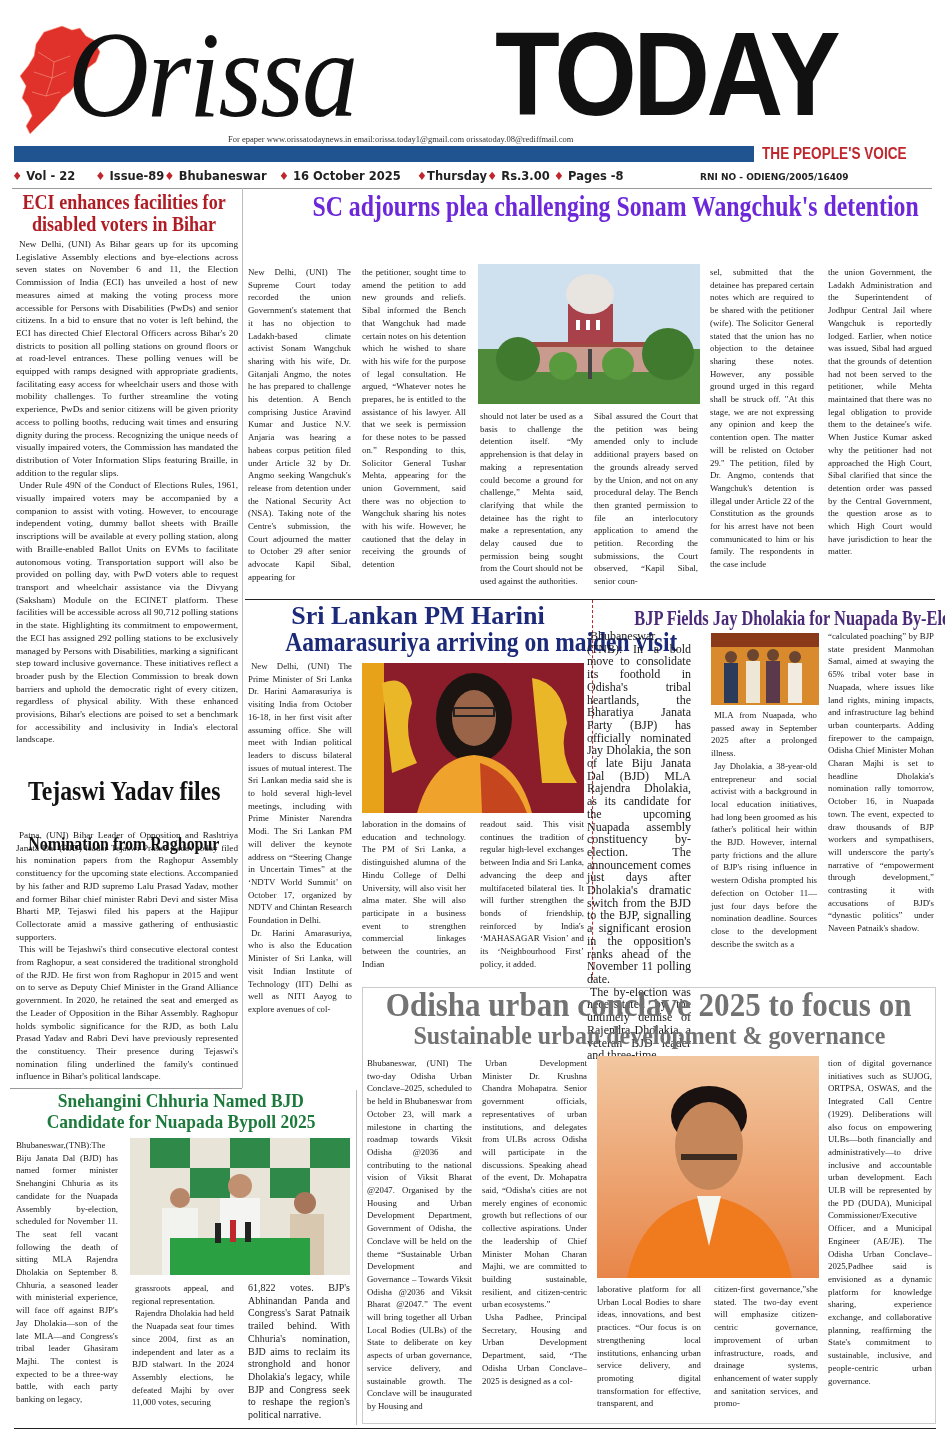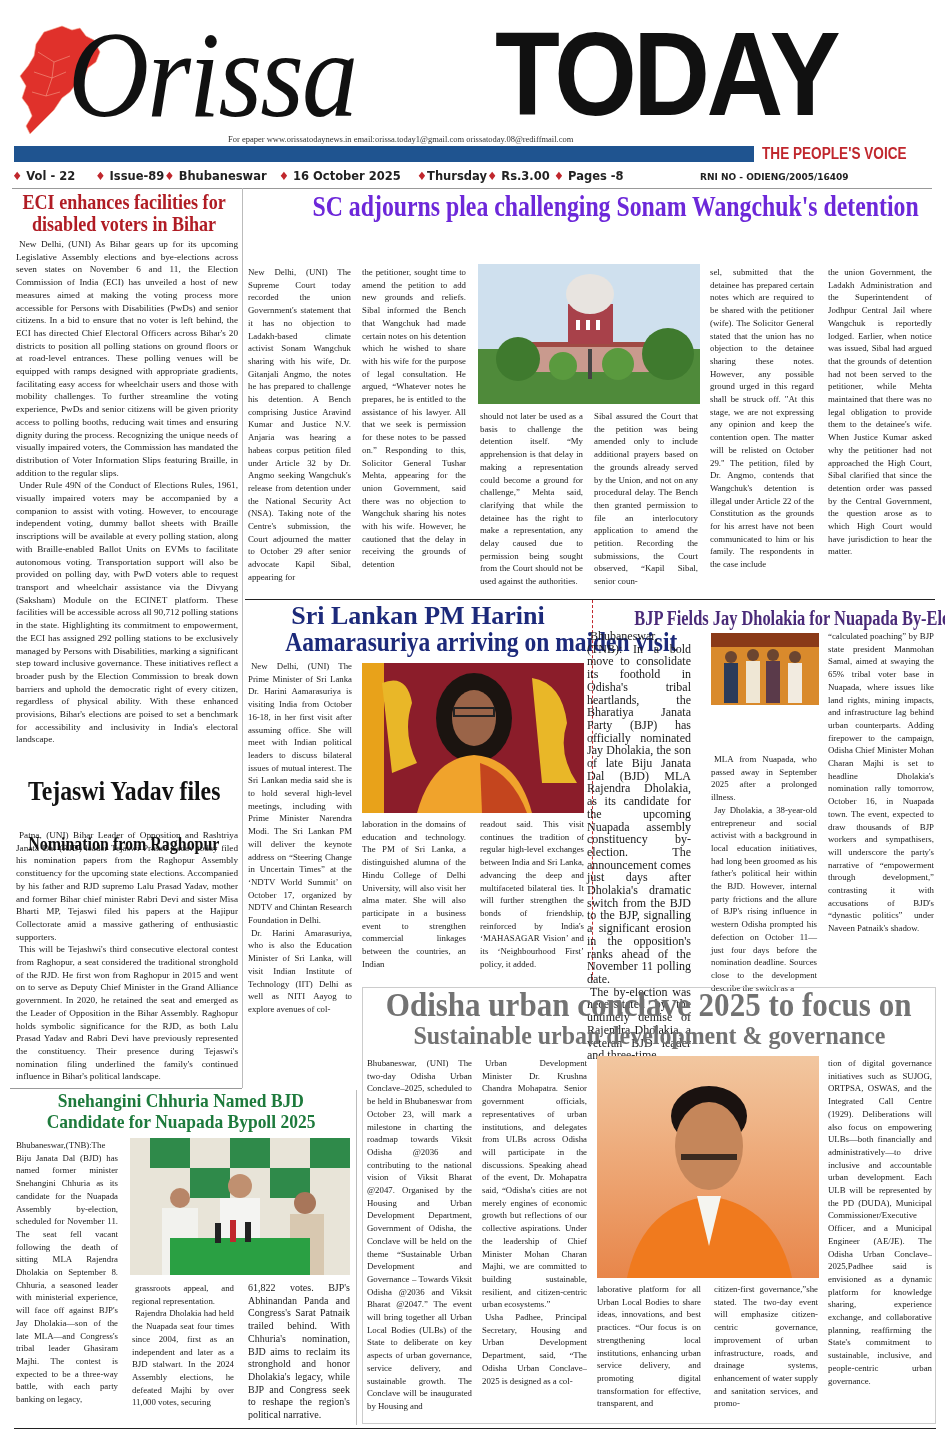--- a/index.html
+++ b/index.html
@@ -154,21 +154,21 @@
       <circle cx="20" cy="24" r="6" fill="#6b4530"></circle>
         <rect x="13" y="30" width="14" height="40" fill="#2c3b5a"></rect>
       <circle cx="42" cy="22" r="6" fill="#6b4530"></circle>
         <rect x="35" y="28" width="14" height="42" fill="#efe7d5"></rect>
       <circle cx="62" cy="22" r="6" fill="#6b4530"></circle>
         <rect x="55" y="28" width="14" height="42" fill="#5a3a4a"></rect>
       <circle cx="84" cy="24" r="6" fill="#6b4530"></circle>
         <rect x="77" y="30" width="14" height="40" fill="#f2ebe0"></rect>
     </svg>
   </div>
-  <div class="col body-text" style="left:711px; top:709px; width:106px; font-size:8.8px;margin-top:44px;">
+  <div class="col body-text" style="left:711px; top:709px; width:106px; font-size:8.8px;">
     <p>MLA from Nuapada, who passed away in September 2025 after a prolonged illness.</p>
     <p>Jay Dholakia, a 38-year-old entrepreneur and social activist with a background in local education initiatives, had long been groomed as his father's political heir within the BJD. However, internal party frictions and the allure of BJP's rising influence in western Odisha prompted his defection on October 11—just four days before the nomination deadline. Sources close to the development describe the switch as a</p>
   </div>
   <div class="col body-text" style="left:828px; top:630px; width:106px; font-size:8.8px;">“calculated poaching” by BJP state president Manmohan Samal, aimed at swaying the 65% tribal voter base in Nuapada, where issues like land rights, mining impacts, and infrastructure lag behind urban counterparts. Adding firepower to the campaign, Odisha Chief Minister Mohan Charan Majhi is set to headline Dholakia's nomination rally tomorrow, October 16, in Nuapada town. The event, expected to draw thousands of BJP workers and sympathisers, will underscore the party's narrative of “empowerment through development,” contrasting it with accusations of BJD's “dynastic politics” under Naveen Patnaik's shadow.</div>
 </div>
 
 <div class="hr" style="left:10px; top:1088px; width:232px;"></div>
 <div>
   <div class="hl" style="left:6px; top:1090px; width:350px; color:#1e7a3c; font-size:19px; line-height:21px;">
     <div><span class="cond" style="transform:scaleX(0.92)">Snehangini Chhuria Named BJD</span></div>

